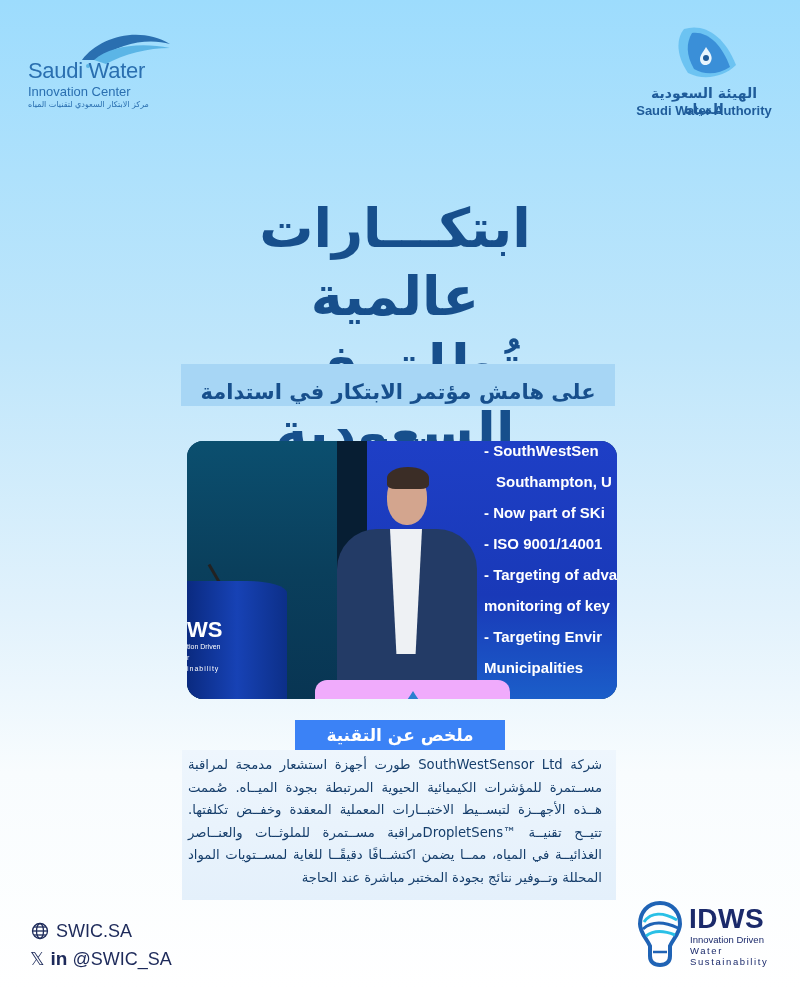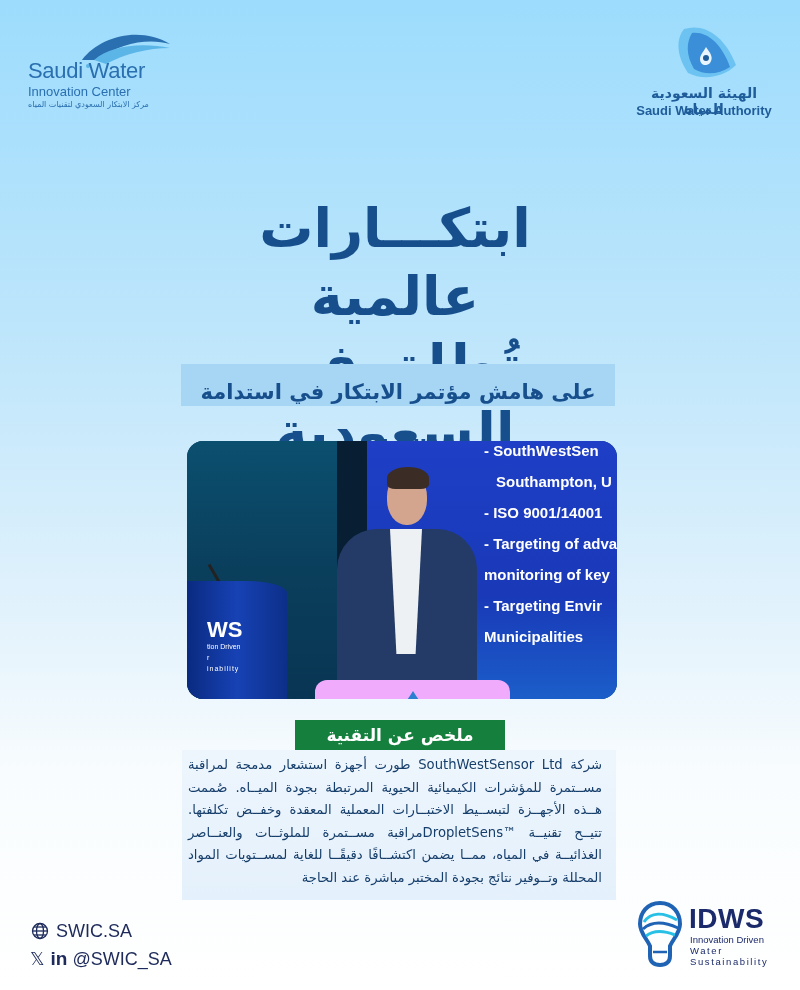--- a/index.html
+++ b/index.html
@@ -22,33 +22,33 @@
 
   .headline { position: absolute; left: 170px; top: 195px; width: 450px; direction: rtl; text-align: center; color: #174f8c; font-weight: bold; font-size: 54px; line-height: 68px; }
   .subtitle { position: absolute; left: 181px; top: 364px; width: 434px; height: 42px; background: #a7d6f5; direction: rtl; text-align: center; color: #174f8c; font-size: 21px; line-height: 56px; font-weight: bold; }
 
   .photo { position: absolute; left: 187px; top: 441px; width: 430px; height: 258px; border-radius: 16px; overflow: hidden; background: #0d3e63; }
   .photo .left-bg { position: absolute; left: 0; top: 0; width: 180px; height: 100%; background: linear-gradient(180deg, #0b4f6f 0%, #0a3f5c 50%, #083553 100%); }
   .photo .gap-bg { position: absolute; left: 150px; top: 0; width: 30px; height: 100%; background: #071e33; }
   .photo .screen { position: absolute; left: 180px; top: 0; right: 0; height: 100%; background: linear-gradient(180deg, #1e3fc6 0%, #1939b8 60%, #1b5ec9 100%); }
   .photo .screen-lines { position: absolute; left: 297px; top: -6px; width: 140px; font-family: "Liberation Sans", sans-serif; color: #fff; font-size: 15px; font-weight: bold; line-height: 31px; white-space: nowrap; }
   .photo .podium { position: absolute; left: 0; top: 140px; width: 100px; height: 130px; background: linear-gradient(90deg, #0a2a80 0%, #1742b5 50%, #0c2f88 100%); border-top-right-radius: 40px 12px; }
-  .photo .podium-text { position: absolute; left: 0; top: 178px; font-family: "Liberation Sans", sans-serif; color: #fff; margin-left: 20px; }
+  .photo .podium-text { position: absolute; left: 0; top: 178px; font-family: "Liberation Sans", sans-serif; color: #fff; }
   .photo .podium-text .big { font-size: 22px; font-weight: bold; line-height: 22px; }
   .photo .podium-text .small { font-size: 7px; line-height: 11px; }
   .photo .mic { position: absolute; left: 26px; top: 122px; width: 3px; height: 22px; background: #222; transform: rotate(-30deg); }
   .photo .person-head { position: absolute; left: 200px; top: 32px; width: 40px; height: 52px; border-radius: 45% 45% 48% 48%; background: #d3a58e; }
   .photo .person-hair { position: absolute; left: 200px; top: 26px; width: 42px; height: 22px; border-radius: 50% 50% 20% 20%; background: #3b2d26; }
   .photo .person-body { position: absolute; left: 150px; top: 88px; width: 140px; height: 180px; background: #233b66; border-radius: 40px 40px 0 0; }
   .photo .shirt { position: absolute; left: 203px; top: 88px; width: 32px; height: 125px; background: #eef1f4; clip-path: polygon(0 0,100% 0,80% 100%,20% 100%); }
   .photo .lectern { position: absolute; left: 128px; top: 207px; width: 195px; height: 60px; background: #f0abfc; border-radius: 12px 12px 0 0; text-align: center; margin-top: 32px; }
   .photo .lectern .drop { position: absolute; left: 88px; top: 10px; width: 20px; height: 26px; }
   .photo .lectern .sws { position: absolute; left: 0; top: 38px; width: 100%; font-family: "Liberation Sans", sans-serif; font-size: 8px; font-weight: bold; color: #1e5aa8; }
 
-  .summary-tag { position: absolute; left: 295px; top: 720px; width: 210px; height: 30px; background: #15803d; color: #fff; direction: rtl; text-align: center; font-size: 17px; font-weight: bold; line-height: 30px; }
+  .summary-tag { position: absolute; left: 295px; top: 720px; width: 210px; height: 30px; background: #3b82f6; color: #fff; direction: rtl; text-align: center; font-size: 17px; font-weight: bold; line-height: 30px; }
   .summary-box { position: absolute; left: 182px; top: 750px; width: 434px; height: 150px; background: linear-gradient(180deg, #eef6fd 0%, #e4f0fb 100%); direction: rtl; text-align: justify; text-align-last: right; padding: 4px 14px 0 6px; color: #163e6b; font-size: 13.2px; line-height: 22.6px; }
 
   .footer-left { position: absolute; left: 30px; top: 917px; font-family: "Liberation Sans", sans-serif; color: #1d2a5a; }
   .footer-left .row { display: flex; align-items: center; height: 28px; font-size: 18px; }
   .footer-left .icon { width: 20px; height: 20px; margin-right: 6px; display: inline-flex; align-items: center; justify-content: center; }
   .footer-left .x { font-size: 18px; margin-right: 6px; }
   .footer-left .in { font-weight: bold; font-size: 19px; margin-right: 5px; color: #1d2a5a; }
 
   .idws { position: absolute; left: 637px; top: 900px; width: 160px; height: 70px; }
   .idws .bulb { position: absolute; left: 0; top: 0; width: 46px; height: 68px; }
@@ -89,20 +89,21 @@
 
 <div class="subtitle">على هامش مؤتمر الابتكار في استدامة المياه</div>
 
 <div class="photo">
   <div class="left-bg"></div>
   <div class="gap-bg"></div>
   <div class="screen"></div>
   <div class="screen-lines">
     <div>- SouthWestSen</div>
     <div style="padding-left:12px">  Southampton, U</div>
+    <div>- Now part of SKi</div>
     <div>- ISO 9001/14001</div>
     <div>- Targeting of adva</div>
     <div>monitoring of key</div>
     <div>- Targeting Envir</div>
     <div>Municipalities</div>
   </div>
   <div class="mic"></div>
   <div class="podium"></div>
   <div class="podium-text">
     <div class="big">WS</div>

